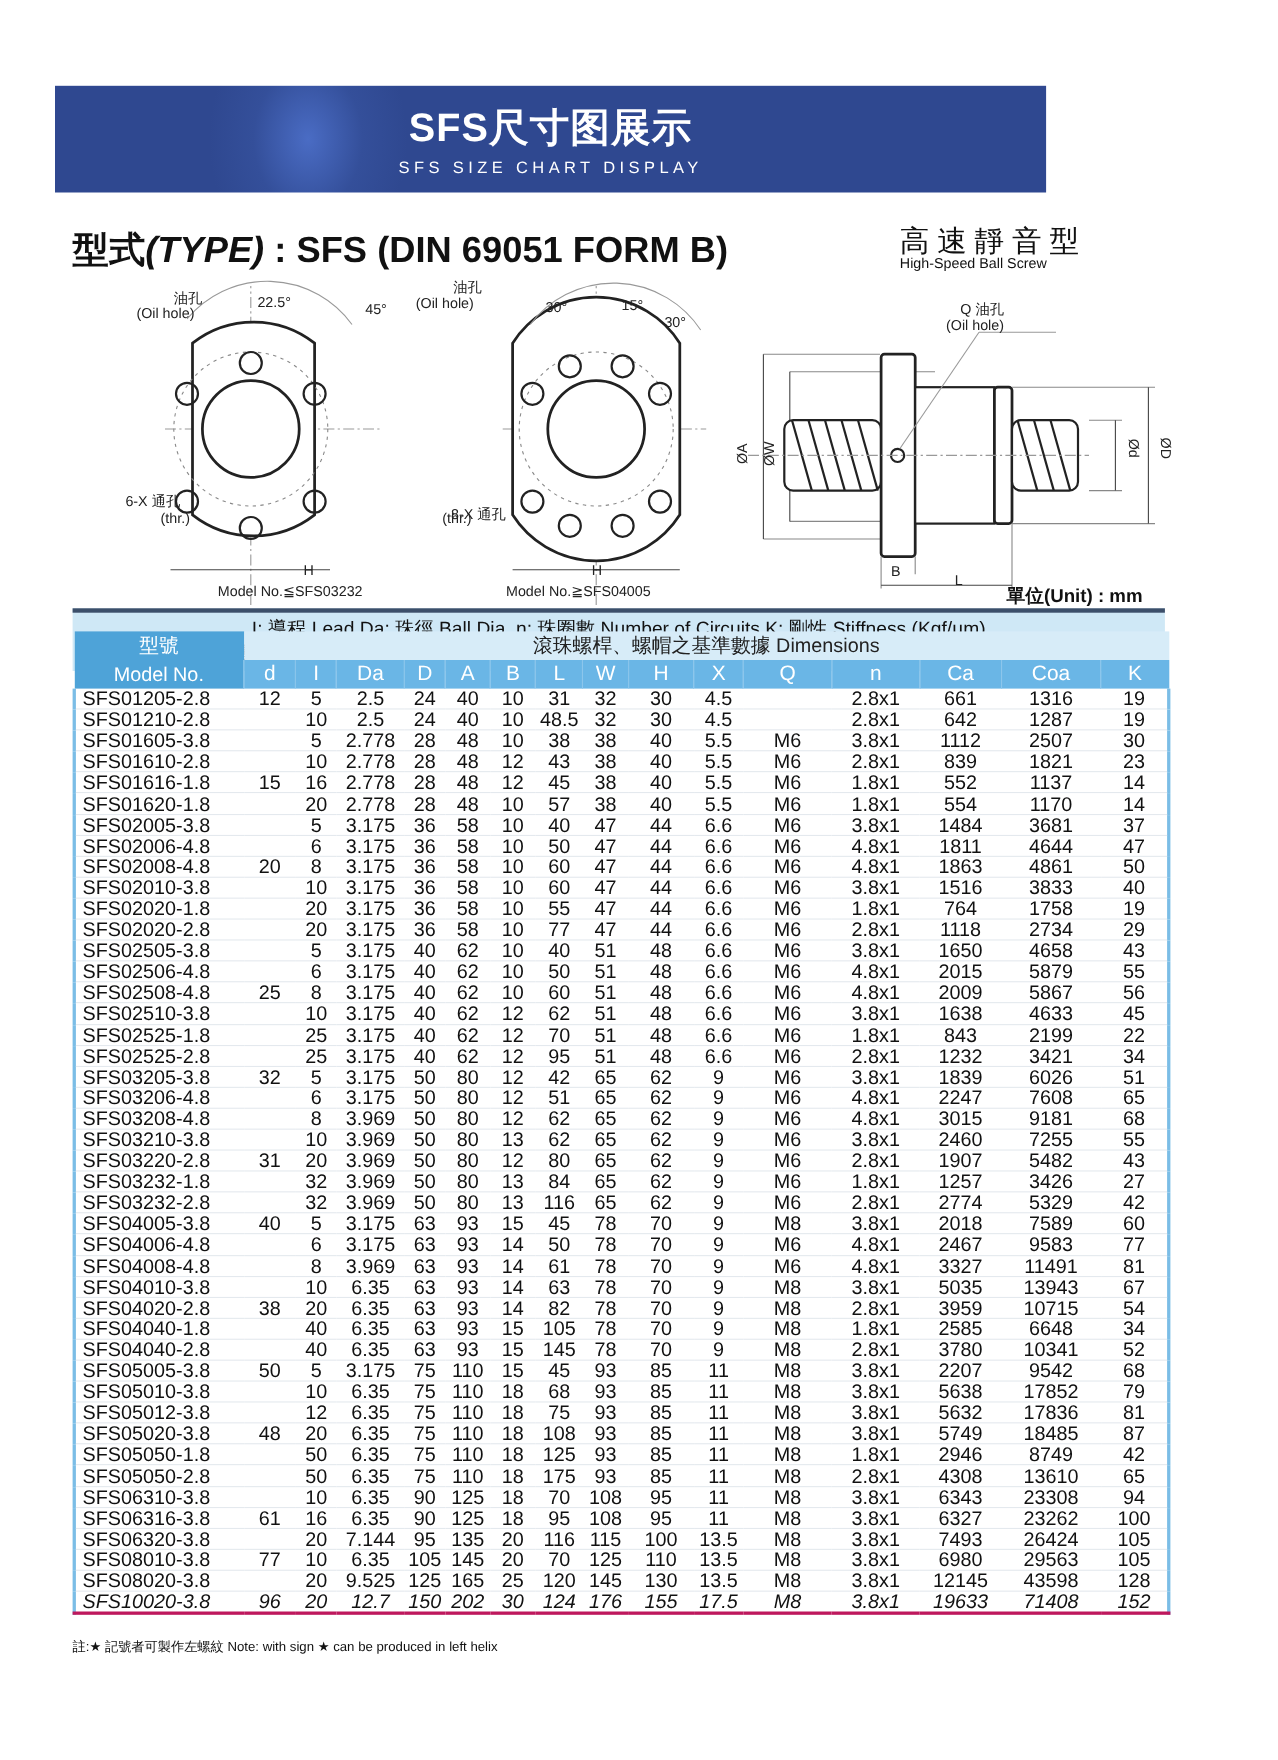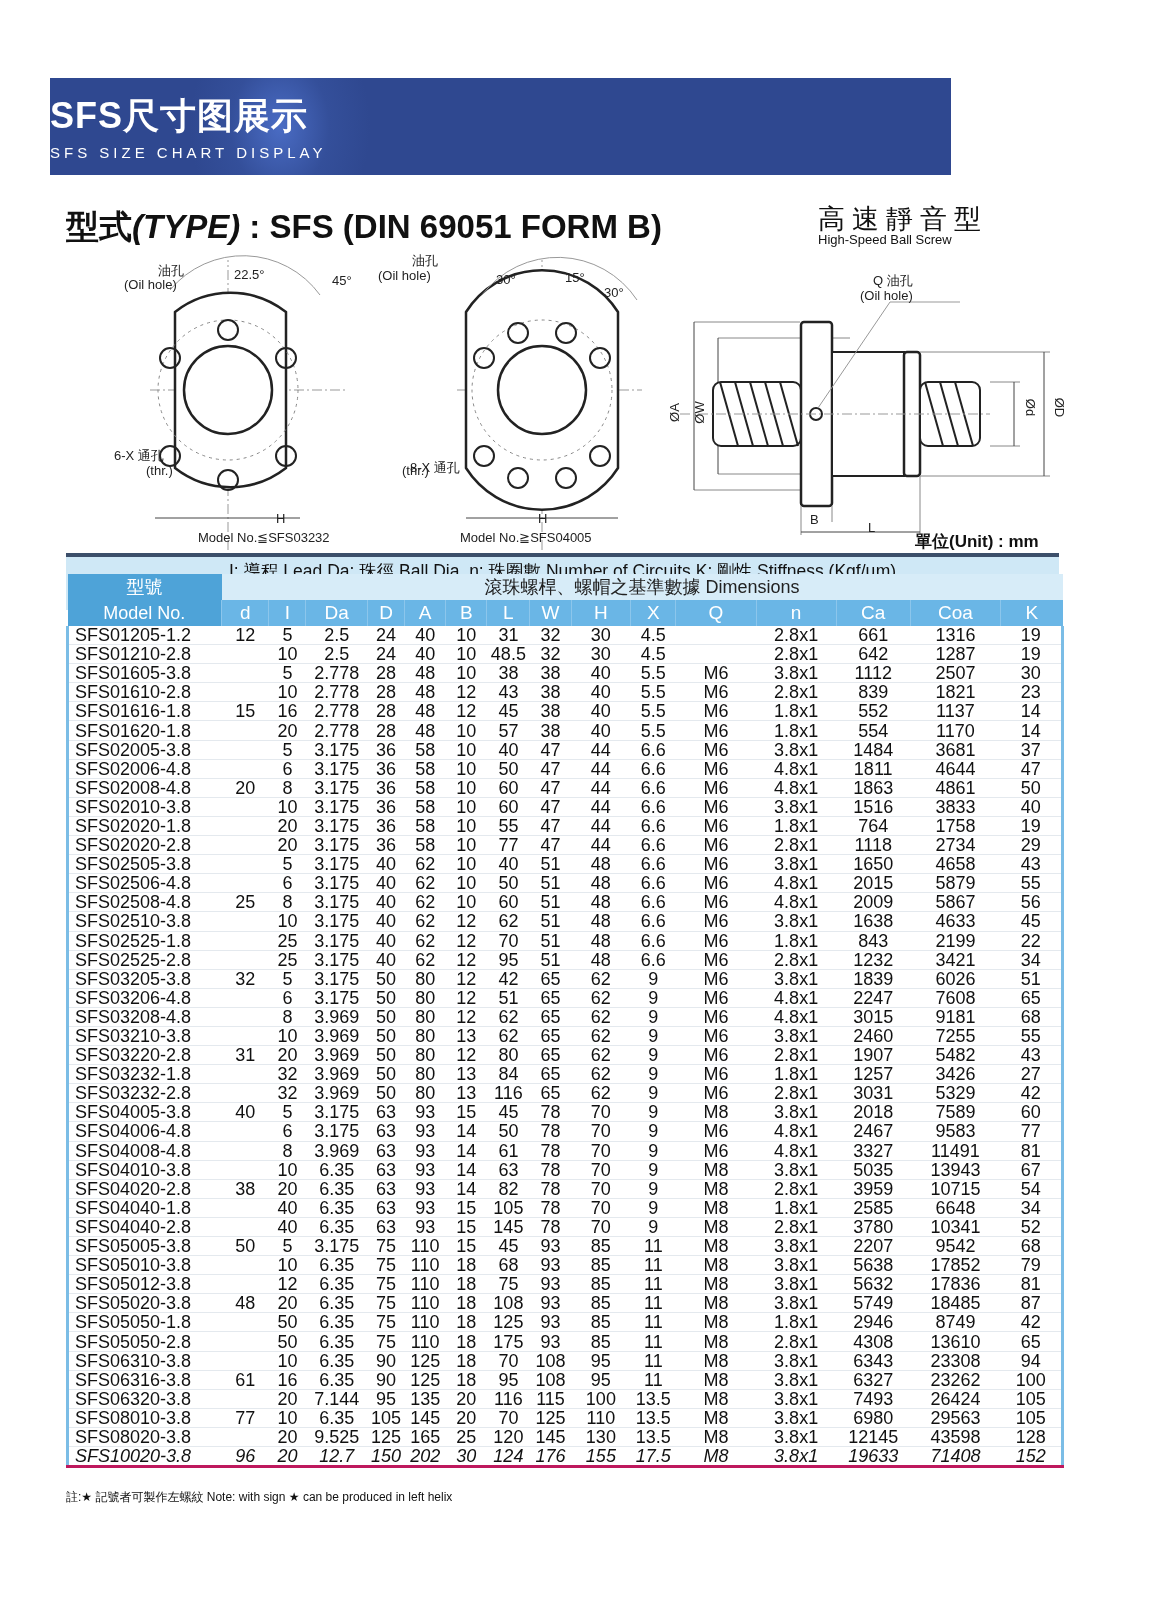--- a/index.html
+++ b/index.html
@@ -1,19 +1,19 @@
 <!DOCTYPE html>
 <html><head>
 <meta charset="utf-8">
 <style>
   html,body{margin:0;padding:0;background:#ffffff;}
   body{width:1162px;height:1600px;position:relative;overflow:hidden;font-family:"Liberation Sans","DejaVu Sans",sans-serif;color:#111;}
   .banner{position:absolute;left:50px;top:78px;width:901px;height:97px;
     background:radial-gradient(ellipse 90px 120px at 230px 50%, #4a6cc4 0%, #344f9a 55%, #2f4890 100%);
-    color:#fff;text-align:left;}
+    color:#fff;text-align:center;}
   .banner .t1{position:absolute;left:0;right:0;top:14px;font-size:36px;font-weight:bold;letter-spacing:1px;}
   .banner .t2{position:absolute;left:0;right:0;top:66px;font-size:15px;letter-spacing:4px;}
   .typeline{position:absolute;left:66px;top:205px;font-size:33px;font-weight:bold;white-space:nowrap;}
   .typeline .it{font-style:italic;font-weight:bold;margin-top:42px;}
   .hs{position:absolute;left:818px;top:205px;}
   .hs .cn{font-size:27px;letter-spacing:7px;line-height:28px;}
   .hs .en{font-size:13px;line-height:14px;}
   .diagram{position:absolute;top:250px;}
   .dlabel{position:absolute;font-size:13px;color:#222;white-space:nowrap;}
   .unit{position:absolute;left:915px;top:530px;font-size:17px;font-weight:bold;}
@@ -196,21 +196,21 @@
         <th class="col">X</th>
         <th class="col">Q</th>
         <th class="col">n</th>
         <th class="col">Ca</th>
         <th class="col">Coa</th>
         <th class="col">K</th>
       </tr>
   </thead>
   <tbody id="tbody">
       <tr>
-        <td class="m">SFS01205-1.2</td>
+        <td class="m">SFS01205-2.8</td>
         <td>12</td>
         <td>5</td>
         <td>2.5</td>
         <td>24</td>
         <td>40</td>
         <td>10</td>
         <td>31</td>
         <td>32</td>
         <td>30</td>
         <td>4.5</td>
@@ -641,21 +641,21 @@
         <td>3.969</td>
         <td>50</td>
         <td>80</td>
         <td>13</td>
         <td>116</td>
         <td>65</td>
         <td>62</td>
         <td>9</td>
         <td>M6</td>
         <td>2.8x1</td>
-        <td>3031</td>
+        <td>2774</td>
         <td>5329</td>
         <td class="k">42</td>
       </tr>
       <tr>
         <td class="m">SFS04005-3.8</td>
         <td>40</td>
         <td>5</td>
         <td>3.175</td>
         <td>63</td>
         <td>93</td>

